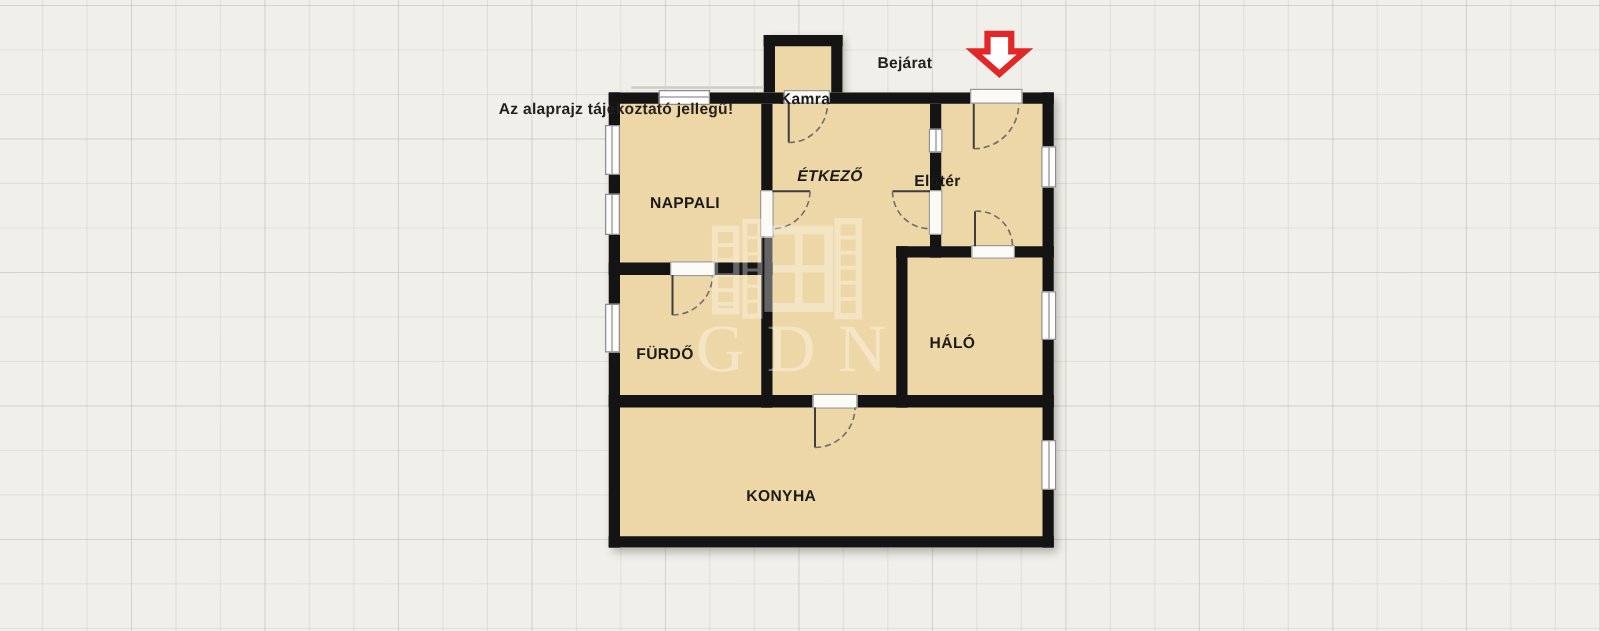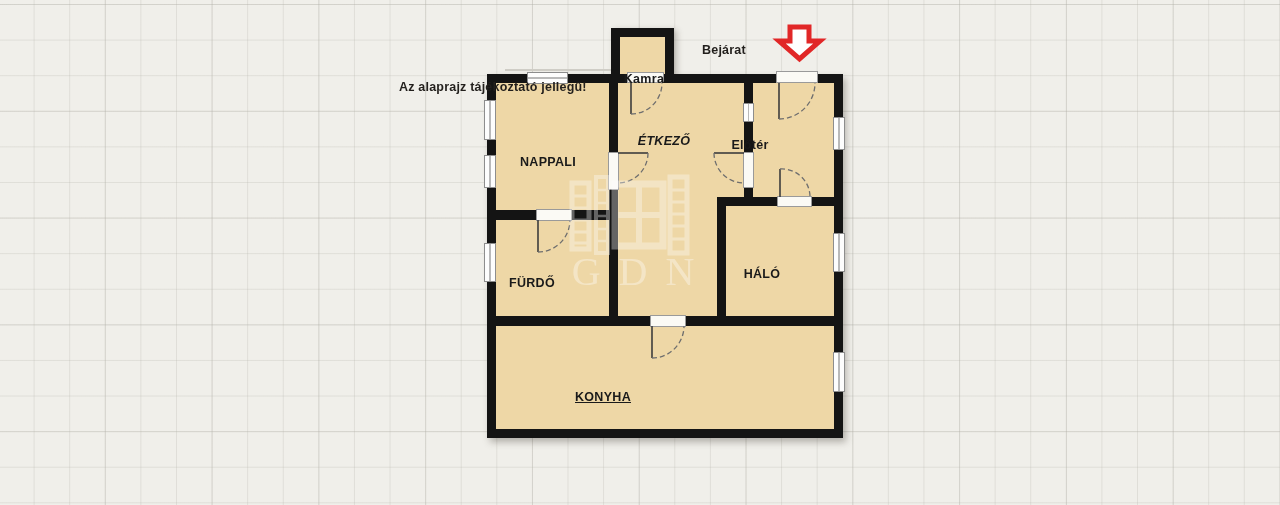--- a/index.html
+++ b/index.html
@@ -34,21 +34,21 @@
     box-shadow:3px 4px 7px rgba(60,55,45,.35);
   }
   .kamra-shadow{
     position:absolute;left:611px;top:28px;width:63px;height:50px;
     box-shadow:3px 2px 6px rgba(60,55,45,.28);
   }
   .sill{position:absolute;background:#cfcdc6;}
   .watermark-text{
     position:absolute;left:527px;top:252px;width:230px;text-align:center;
     font-family:"Liberation Serif","DejaVu Serif",serif;
-    font-size:40px;color:rgba(255,255,255,.36);letter-spacing:18px;line-height:1;
+    font-size:54px;color:rgba(255,255,255,.36);letter-spacing:18px;line-height:1;
   }
   svg{position:absolute;left:0;top:0;pointer-events:none;}
 </style>
 </head>
 <body>
 
 <div class="plan-shadow"></div>
 <div class="kamra-shadow"></div>
 
 <div class="fill" style="left:487px;top:74px;width:356px;height:364px;"></div>
@@ -125,20 +125,20 @@
   </g>
 </svg>
 <div class="watermark-text">GDN</div>
 
 <div class="room-label" style="left:644px;top:63px;margin-top:16px;">Kamra</div>
 <div class="room-label" style="left:548px;top:162px;text-align:center;">NAPPALI</div>
 <div class="room-label" style="left:664px;top:141px;font-style:italic;">ÉTKEZŐ</div>
 <div class="room-label" style="left:750px;top:145px;">Előtér</div>
 <div class="room-label" style="left:532px;top:283px;">FÜRDŐ</div>
 <div class="room-label" style="left:762px;top:274px;">HÁLÓ</div>
-<div class="room-label" style="left:603px;top:397px;text-decoration:underline;">KONYHA</div>
+<div class="room-label" style="left:625px;top:397px;">KONYHA</div>
 
 <div class="note" style="left:399px;top:52px;margin-top:28px;">Az alaprajz tájékoztató jellegű!</div>
 <div class="note" style="left:702px;top:43px;">Bejárat</div>
 
 <svg width="1280" height="505">
   <path d="M790 27 L809 27 L809 41 L820 41 L799.5 59 L779 41 L790 41 Z" fill="#ffffff" stroke="#e12727" stroke-width="5" stroke-linejoin="miter"></path>
 </svg>
 
 </body></html>

